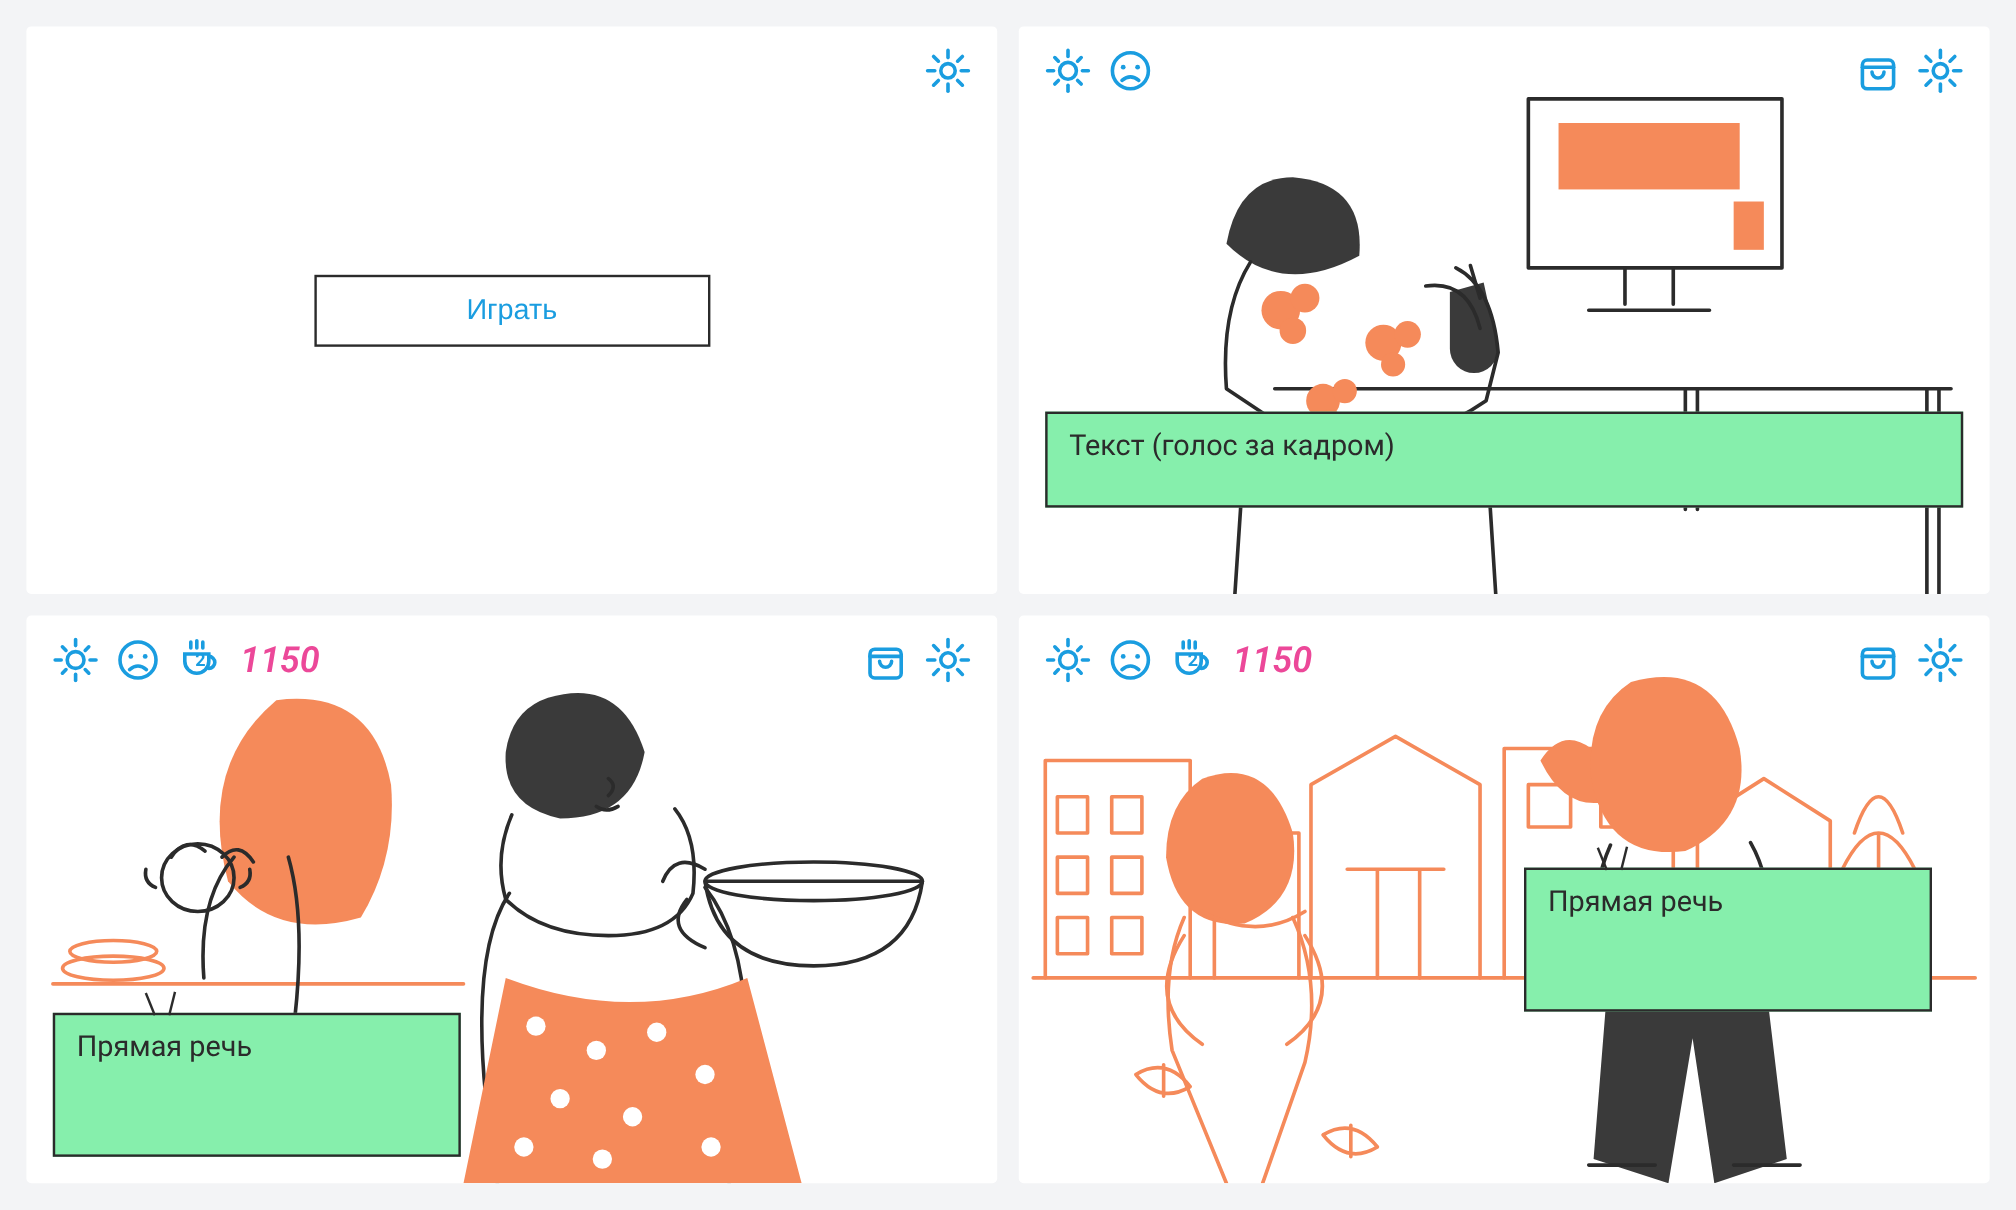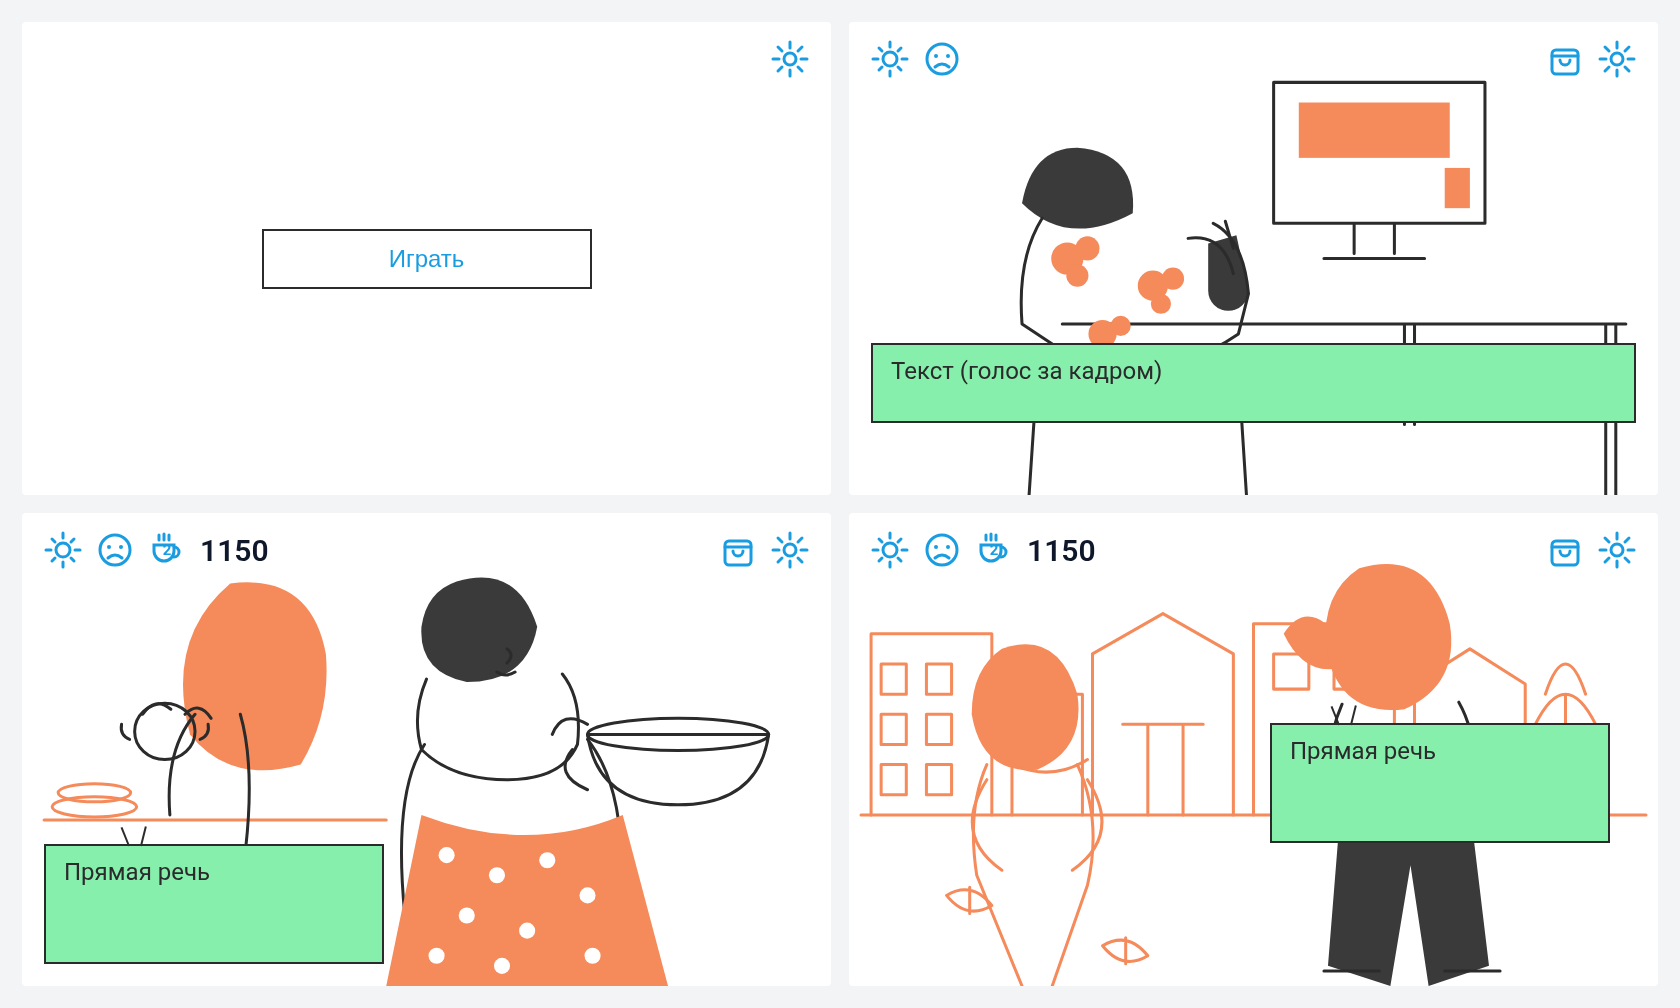--- a/index.html
+++ b/index.html
@@ -42,21 +42,22 @@
     height: 38px;
     display: inline-flex;
     align-items: center;
     justify-content: center;
     color: #1a9de0;
   }
   .icon svg { width: 100%; height: 100%; }
   .score {
     font-size: 30px;
     font-weight: 600;
-    color: #0f172a;
+    color: #ec4899;
+    font-style: italic;
   }
   .cup-badge {
     position: absolute;
     font-size: 15px;
     font-weight: 700;
     color: #1a9de0;
     top: 10px;
   }
   
   .center-wrap {

